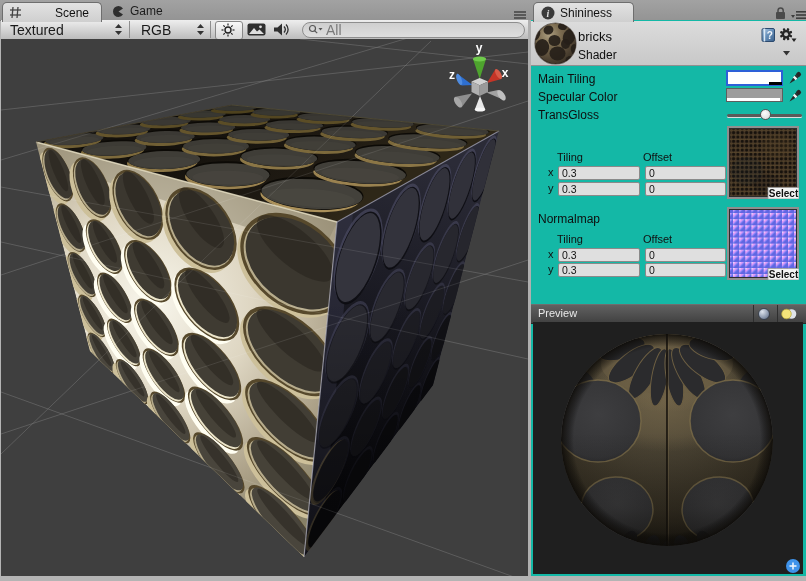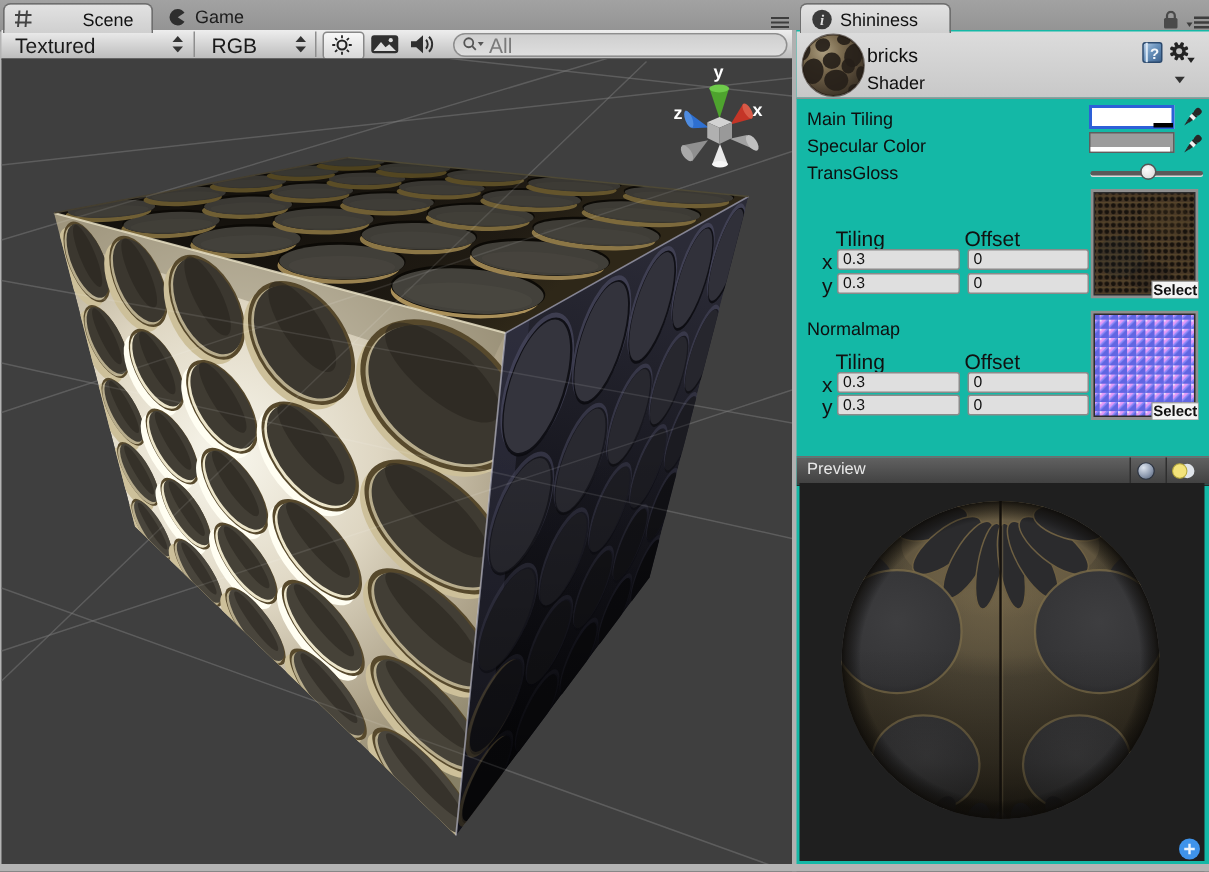--- a/index.html
+++ b/index.html
@@ -17,21 +17,21 @@
 .ddtext{position:absolute;top:0;height:19px;display:flex;align-items:center;font-size:14px;color:#1a1a1a;}
 .ddsep{position:absolute;top:1px;height:17px;width:1px;background:#8e8e8e;}
 .arrows{position:absolute;top:3px;font-size:8px;color:#333;line-height:6px;text-align:center;width:10px;}
 
 #scene{left:1px;top:39px;width:527px;height:537px;background:#3f3f3f;overflow:hidden;}
 
 #divider{left:528px;top:20px;width:3px;height:561px;background:#b0b0b0;}
 #insp{left:531px;top:20px;width:275px;height:556px;background:#14b8a6;overflow:hidden;}
 #mathead{position:absolute;left:0;top:1px;width:275px;height:44px;background:linear-gradient(#dcdcdc,#c8c8c8);border-bottom:1px solid #909090;}
 .lbl{position:absolute;font-size:12px;color:#0e0e0e;}
-.slbl{position:absolute;font-size:14px;color:#111;}
+.slbl{position:absolute;font-size:11px;color:#111;}
 .fld{position:absolute;height:12px;background:#dfdfdf;border:1px solid #8a8a8a;border-radius:2px;font-size:10.5px;color:#111;padding:0 0 0 3px;line-height:12px;}
 #prevhead{position:absolute;left:0;top:284px;width:275px;height:18px;background:linear-gradient(#616161,#404040);border-top:1px solid #6e6e6e;border-bottom:1px solid #282828;color:#e8e8e8;font-size:11px;font-weight:normal;}
 #prevarea{position:absolute;left:2px;top:302px;width:270px;height:252px;background:#1f1f1f;}
 #bstrip{left:0;top:576px;width:806px;height:5px;background:#b4b4b4;}
 #rstrip{left:803px;top:20px;width:3px;height:561px;background:#b4b4b4;}
 </style>
 </head>
 <body>
 
 <div id="tabbar" class="abs"></div>

